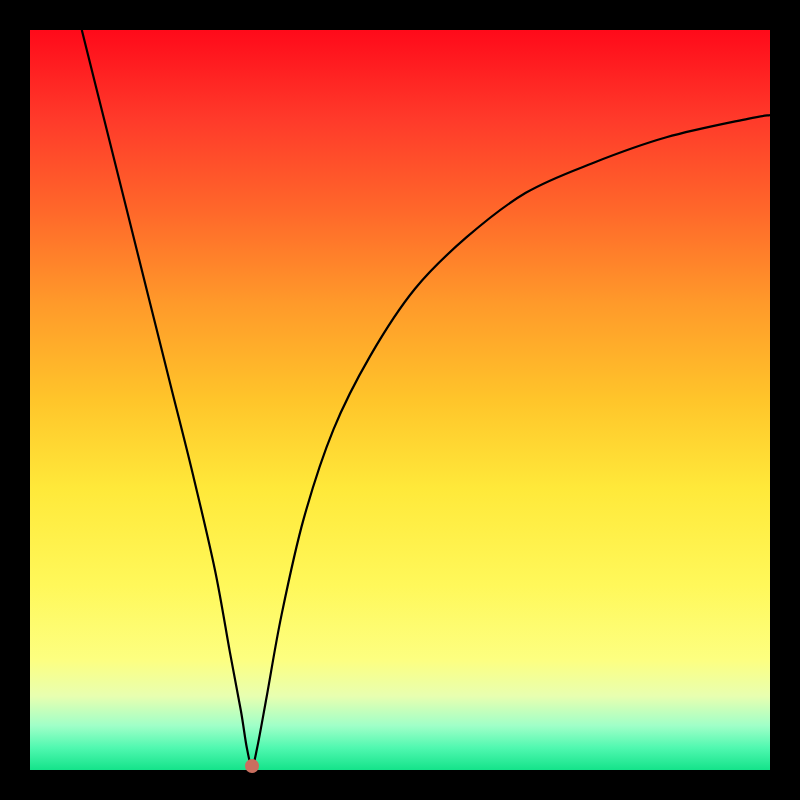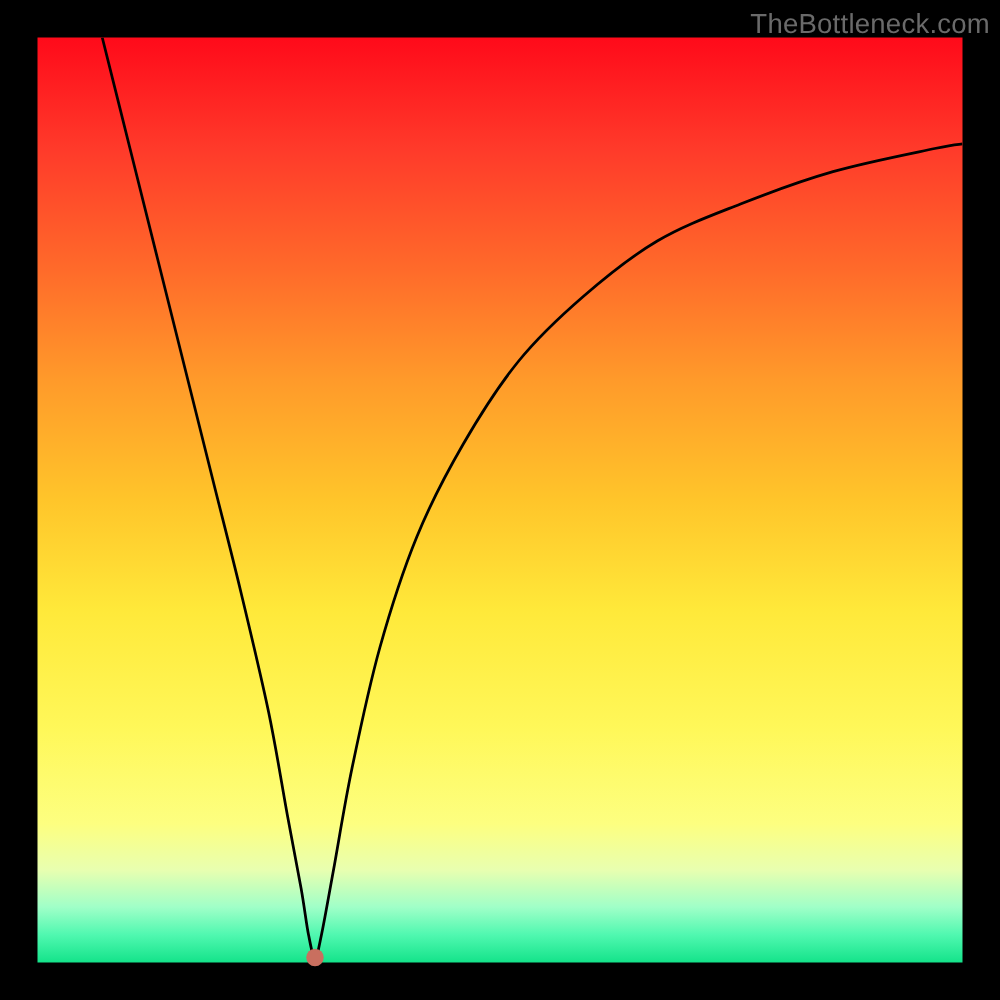--- a/index.html
+++ b/index.html
@@ -60,14 +60,13 @@
 </head>
 <body>
 
 <div class="frame">
   <div class="plot-area">
     <svg class="curve" viewBox="0 0 740 740" preserveAspectRatio="none">
       <path id="curve-path" fill="none" stroke="#000000" stroke-width="2.2" d="M 51.800000000000004 0 C 55.5 14.799999999999992, 66.6 59.199999999999946, 74 88.79999999999995 C 81.4 118.39999999999996, 88.8 148.00000000000003, 96.2 177.60000000000002 C 103.60000000000001 207.20000000000002, 111 236.79999999999998, 118.4 266.4 C 125.80000000000001 296, 133.2 325.59999999999997, 140.6 355.2 C 148 384.8, 155.4 413.16666666666663, 162.8 444 C 170.20000000000002 474.83333333333337, 178.83333333333334 510.6, 185 540.2 C 191.16666666666666 569.8000000000001, 195.48333333333335 598.1666666666667, 199.8 621.6 C 204.11666666666667 645.0333333333333, 208.0633333333333 664.7666666666667, 210.89999999999998 680.8 C 213.73666666666665 696.8333333333333, 214.97 708.55, 216.82 717.8 C 218.67 727.05, 220.27333333333334 736.3, 222 736.3 C 223.72666666666666 736.3, 224.71333333333334 729.5166666666667, 227.18 717.8 C 229.64666666666668 706.0833333333333, 232.73000000000002 688.2, 236.8 666 C 240.87 643.8, 245.43333333333337 614.2, 251.60000000000002 584.6 C 257.7666666666667 555, 265.1666666666667 519.2333333333333, 273.8 488.4 C 282.43333333333334 457.5666666666666, 292.29999999999995 426.7333333333333, 303.4 399.59999999999997 C 314.5 372.46666666666664, 326.83333333333337 349.0333333333333, 340.40000000000003 325.59999999999997 C 353.9666666666667 302.16666666666663, 368.7666666666667 278.73333333333335, 384.8 259 C 400.8333333333333 239.26666666666668, 418.09999999999997 223.23333333333338, 436.59999999999997 207.20000000000005 C 455.09999999999997 191.1666666666667, 474.83333333333337 175.1333333333333, 495.8 162.79999999999995 C 516.7666666666667 150.4666666666666, 538.9666666666667 142.45000000000002, 562.4 133.20000000000005 C 585.8333333333333 123.95000000000006, 610.5 114.70000000000009, 636.4 107.30000000000007 C 662.3 99.90000000000005, 700.5333333333333 92.49999999999996, 717.8 88.79999999999995 C 735.0666666666666 85.09999999999995, 736.3 85.71666666666668, 740 85.10000000000002"></path>
     </svg>
     <div id="min-dot" class="minimum-dot" style="left: 222px; top: 736.3px; background: rgb(201, 111, 95);"></div>
   </div>
-  <div class="watermark">TheBottleneck.com</div>
 </div>
 
 </body></html>

